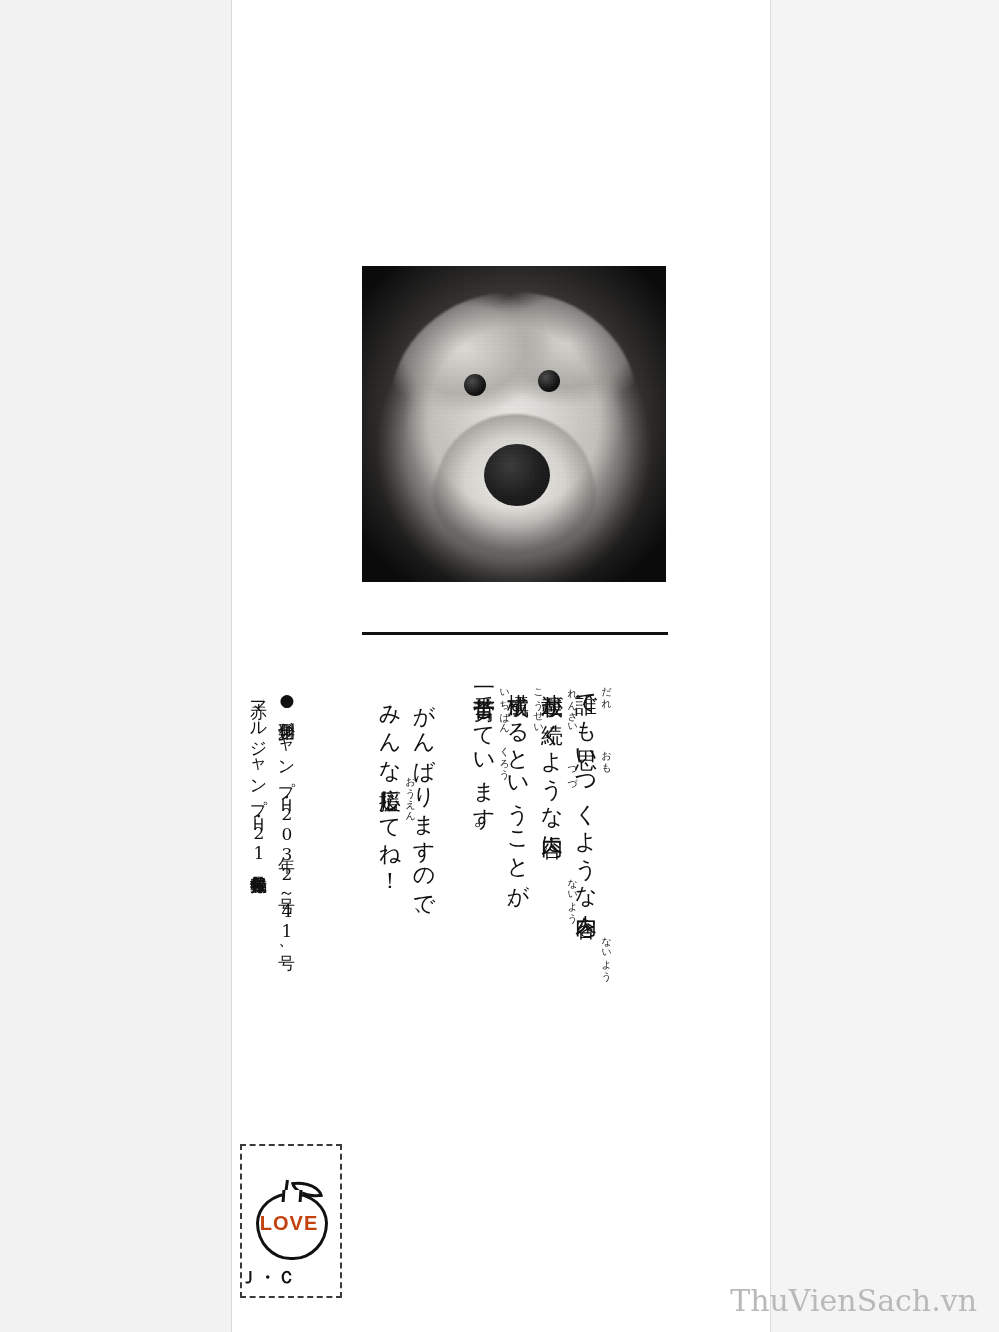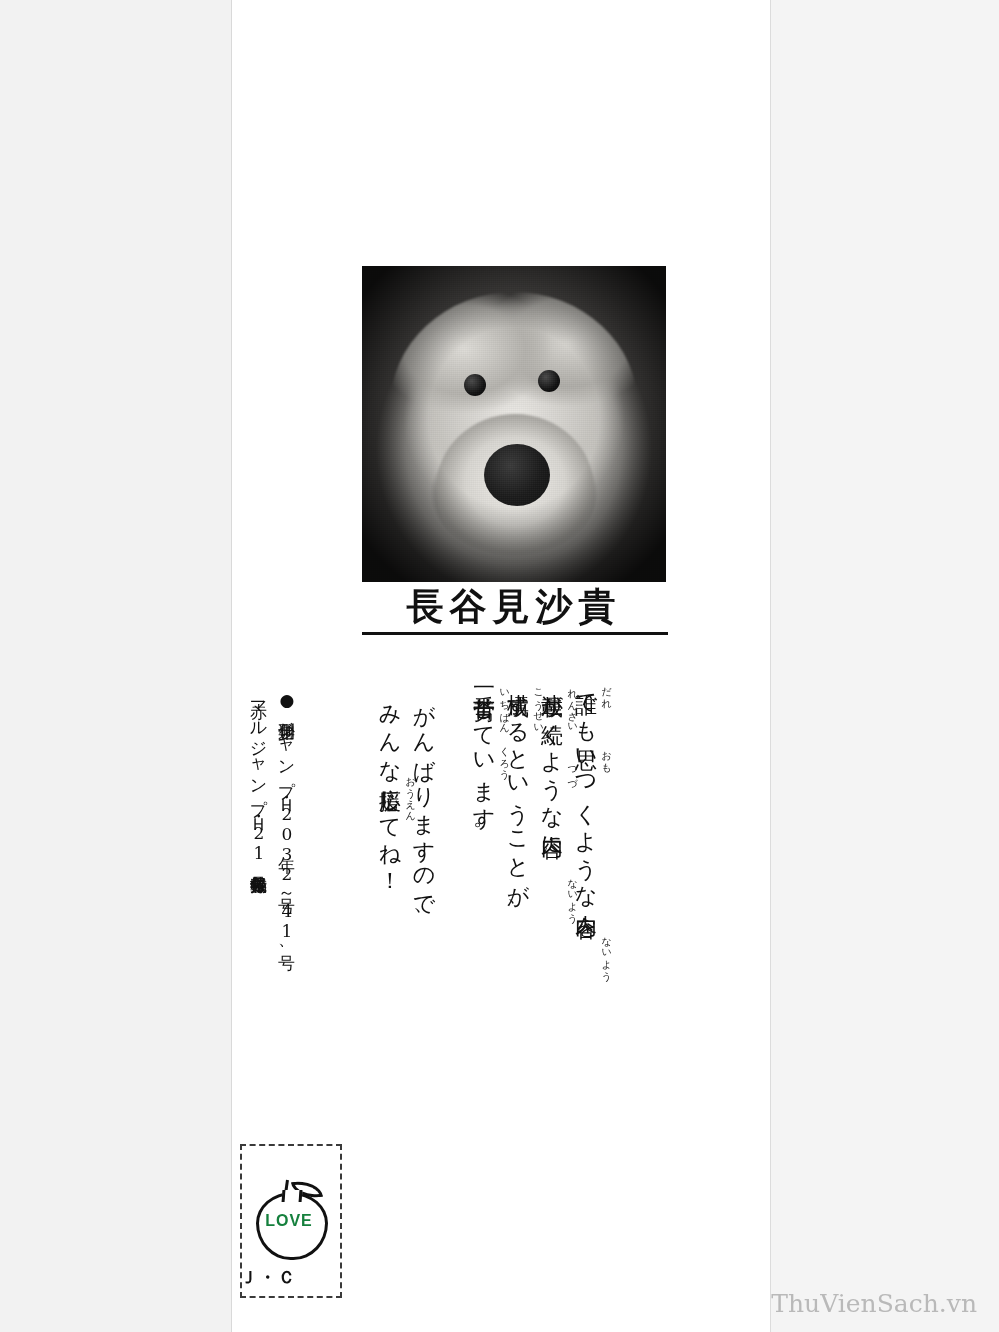--- a/index.html
+++ b/index.html
@@ -206,45 +206,45 @@
     width: 3px; height: 14px;
     background: #111;
     transform: rotate(8deg);
   }
   .apple-love {
     position: absolute;
     left: 0; top: 34px;
     width: 74px;
     text-align: center;
     font-family: "Liberation Sans", sans-serif;
-    font-size: 16px;
+    font-size: 20px;
     font-weight: bold;
     letter-spacing: 1px;
-    color: #15803d;
+    color: #c2410c;
   }
   .jc-label {
     position: absolute;
     left: 240px;
     top: 1266px;
     width: 98px;
     text-align: left;
     font-family: "Liberation Serif", serif;
     font-size: 17px;
     font-weight: bold;
     letter-spacing: 2px;
     color: #111;
   }
 
   
   .watermark {
     position: absolute;
     right: 22px;
     bottom: 14px;
     font-family: "DejaVu Serif", "Liberation Serif", serif;
-    font-size: 25px;
+    font-size: 30px;
     color: #b9b9b9;
     letter-spacing: 0px;
     user-select: none;
   }
 </style>
 </head>
 <body>
 
 <div class="page-canvas">
 
@@ -258,21 +258,20 @@
       <div class="photo-head"></div>
       <div class="photo-muzzle"></div>
       <div class="photo-eye left"></div>
       <div class="photo-eye right"></div>
       <div class="photo-nose"></div>
       <div class="photo-grain"></div>
       <div class="photo-vignette"></div>
     </div>
   </div>
 
-  <div class="author-name">長谷見沙貴</div>
   <div class="author-rule"></div>
 
   <div class="vcol" style="right:398px; top:676px; font-size:22px; letter-spacing:2px;">誰でも思いつくような内容を</div>
   <div class="vcol" style="right:432px; top:676px; font-size:22px; letter-spacing:2px;">連載が続くような内容に</div>
   <div class="vcol" style="right:466px; top:676px; font-size:22px; letter-spacing:2px;">構成するということが、</div>
   <div class="vcol" style="right:500px; top:676px; font-size:22px; letter-spacing:2px;">一番苦労しています。</div>
   <div class="vcol" style="right:560px; top:690px; font-size:22px; letter-spacing:2px;">がんばりますので、</div>
   <div class="vcol" style="right:594px; top:690px; font-size:22px; letter-spacing:2px;">みんな応援してね！</div>
 
   <div class="vcol" style="right:386px; top:680px; font-size:10px; letter-spacing:0px; color:#222;">だれ</div>

